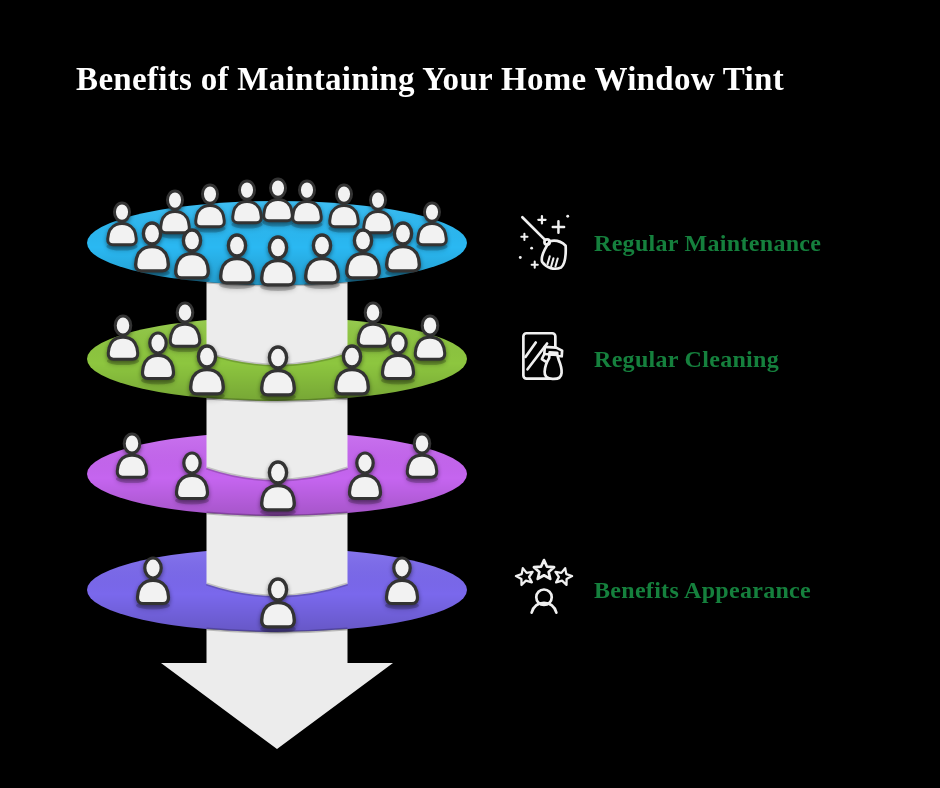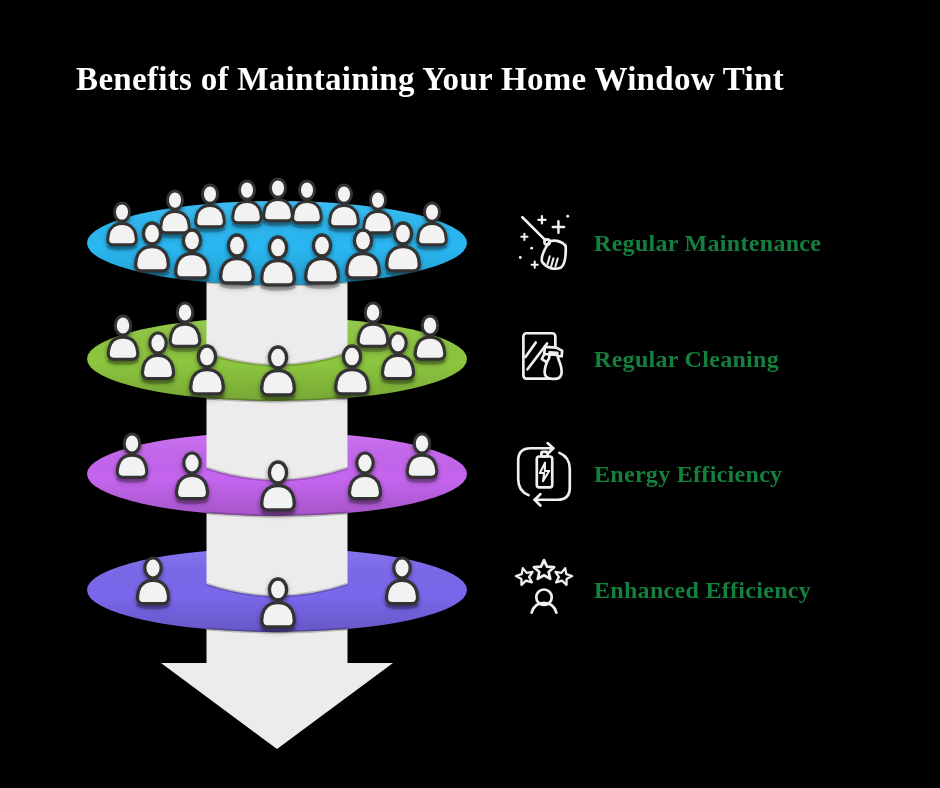--- a/index.html
+++ b/index.html
@@ -171,44 +171,30 @@
         <g transform="translate(30,17) rotate(4)">
           <path d="M3,10 V3 H14 L20,5.5 V11 H15.5 V8 H8 V10 Z" fill="#000000"></path>
           <path d="M3,10 L1,15 L4.5,17"></path>
           <path d="M8,10 H15.5 L17.5,15 C19.5,19 21,23.5 21,27 C21,31.5 18,33.5 12.5,33.5 C7,33.5 4.5,31.5 4.5,27 C4.5,23 5.8,17.5 8,13.5 Z" fill="#000000"></path>
         </g>
       </svg>
     </div>
     <div class="benefit-label">Regular Cleaning</div>
   </div>
 
-  <div class="benefit-row" style="top:441px">
-    <div class="icon-box">
-      <svg viewBox="0 0 64 64" width="66" height="66">
-        <rect x="25" y="15" width="15" height="30" rx="2.5"></rect>
-        <rect x="29.5" y="10.5" width="6" height="4.5" rx="1"></rect>
-        <path d="M33,21 L28,31 H32.2 L31,39 L37,29 H32.8 Z" stroke-width="2"></path>
-        <path d="M41,7 H19 C11,7 7,11.5 7,19 V37 C7,44.5 10,49.5 17,52.5"></path>
-        <path d="M35.5,2 L41,7 L35.5,12.5"></path>
-        <path d="M23,57 H45 C53,57 57,52.5 57,45 V27 C57,19.5 54,14.5 47,11.5"></path>
-        <path d="M28.5,51.5 L23,57 L28.5,62.5"></path>
-      </svg>
-    </div>
-    <div class="benefit-label">Energy Efficiency</div>
-  </div>
 
   <div class="benefit-row" style="top:557px">
     <div class="icon-box">
       <svg viewBox="0 0 64 64" width="66" height="66">
         <defs>
           <path id="star5" d="M0,-10 L2.9,-3.6 L9.8,-3.1 L4.5,1.6 L6.1,8.3 L0,4.7 L-6.1,8.3 L-4.5,1.6 L-9.8,-3.1 L-2.9,-3.6 Z"></path>
         </defs>
         <use href="#star5" transform="translate(32,13)"></use>
         <use href="#star5" transform="translate(13.5,19) rotate(-14) scale(0.85)"></use>
         <use href="#star5" transform="translate(50.5,19) rotate(14) scale(0.85)"></use>
         <circle cx="32" cy="39" r="7.5"></circle>
         <path d="M20,54 C22,47 26,44.5 32,44.5 C38,44.5 42,47 44,54"></path>
       </svg>
     </div>
-    <div class="benefit-label">Enhanced Efficiency</div>
+    <div class="benefit-label">Benefits Appearance</div>
   </div>
 
 </div>
 
 </body></html>

